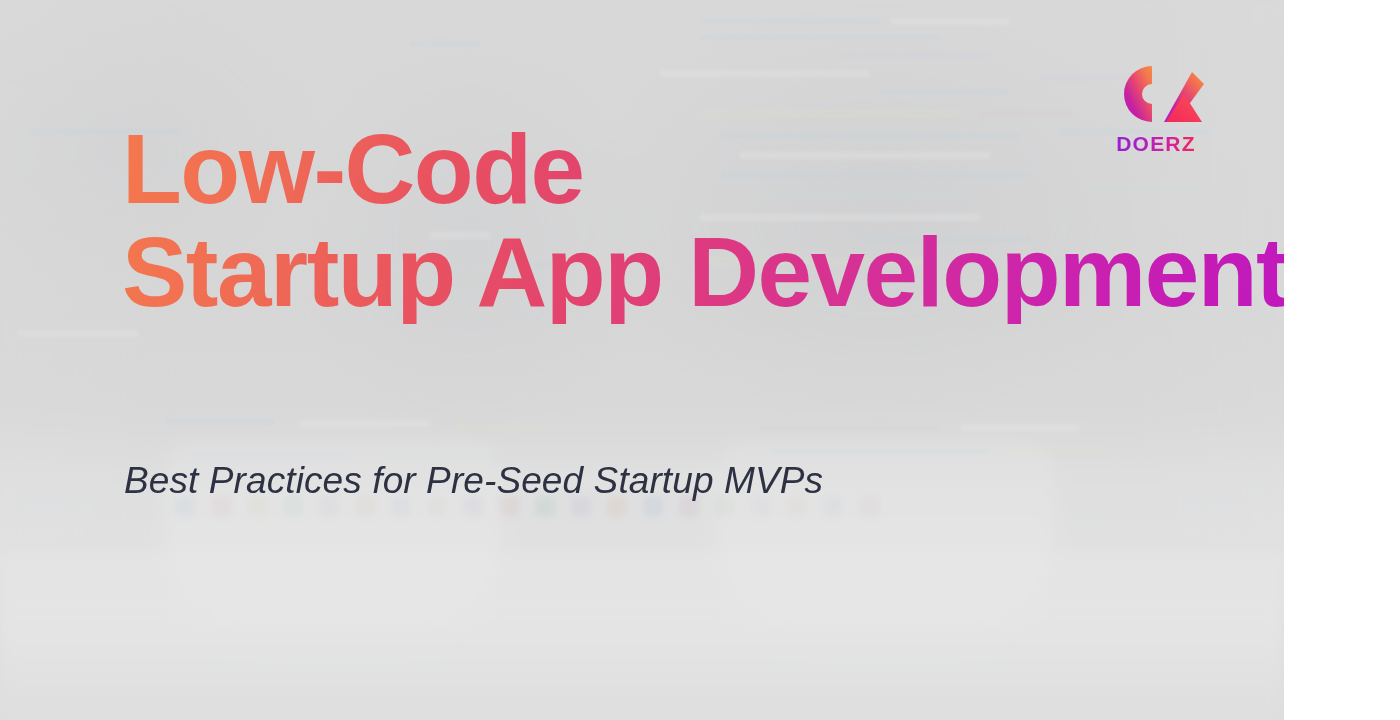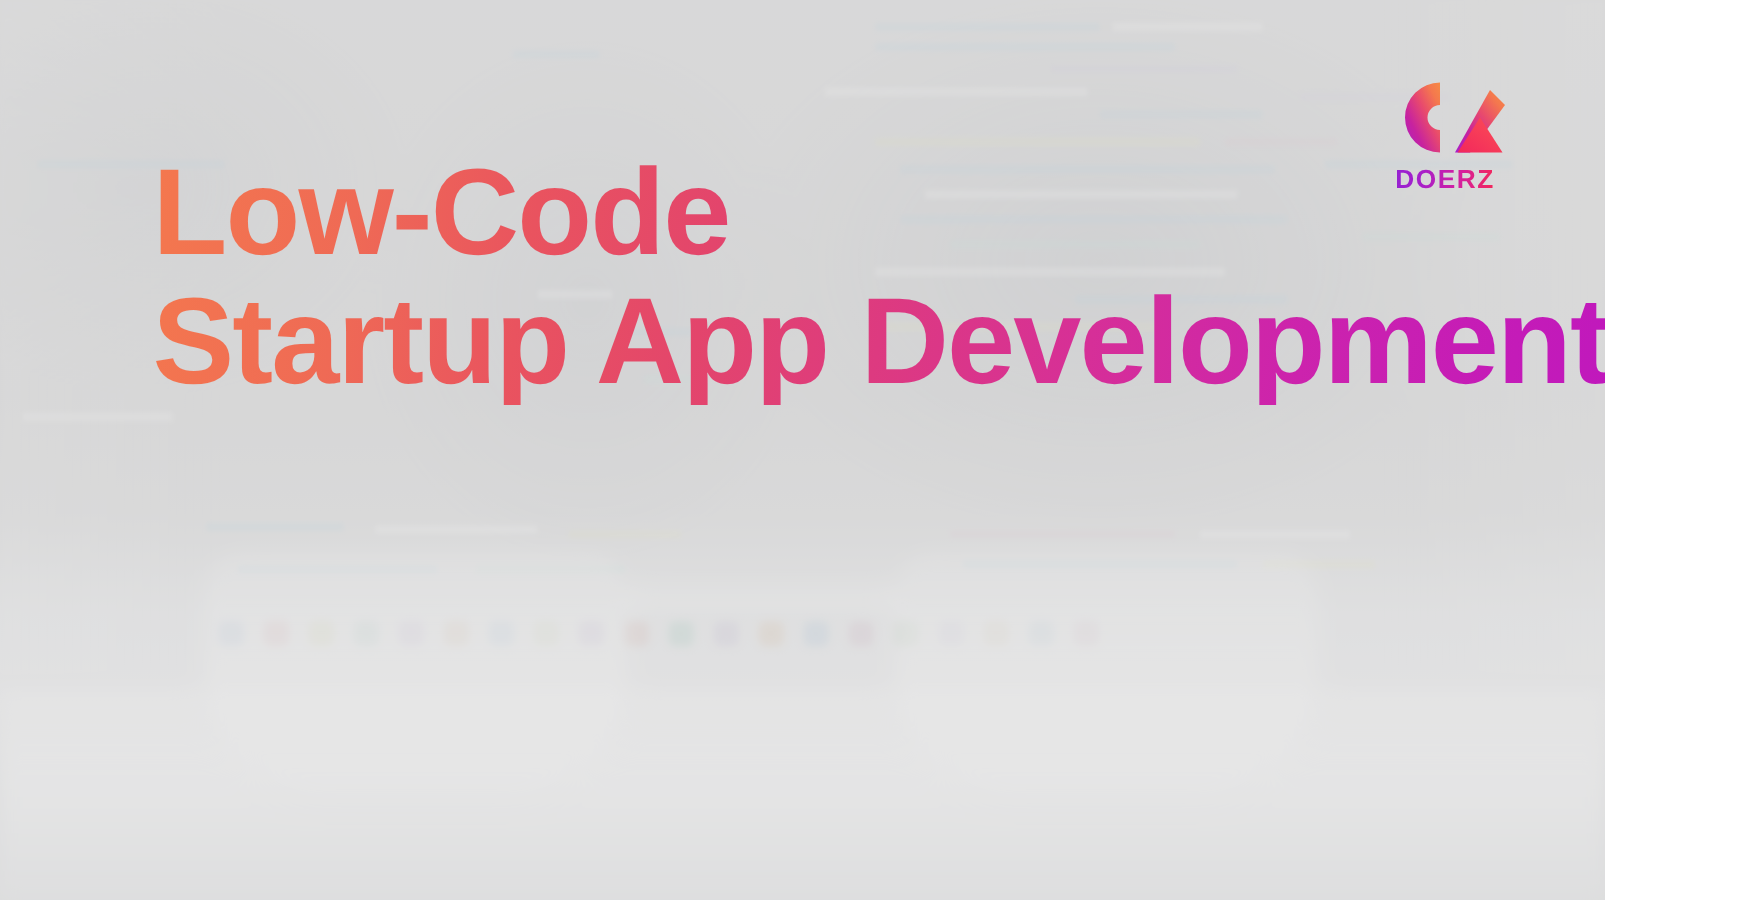--- a/index.html
+++ b/index.html
@@ -232,20 +232,21 @@
 
   <div class="bg-wash"></div>
 
   <div class="content">
 
     <h1 class="headline">
       <span class="ln">Low-Code</span>
       <span class="ln">Startup App Development</span>
     </h1>
 
+    <div class="subtitle">Best Practices for Pre-Seed Startup MVPs</div>
 
     <div class="logo">
       <svg class="logo-mark" viewBox="0 0 100 72">
         <defs>
           <linearGradient id="gmark" x1="0" y1="1" x2="1" y2="0">
             <stop offset="0%" stop-color="#a81fc9"></stop>
             <stop offset="30%" stop-color="#c7229f"></stop>
             <stop offset="58%" stop-color="#e84a6d"></stop>
             <stop offset="82%" stop-color="#f4784e"></stop>
             <stop offset="100%" stop-color="#f68a46"></stop>

